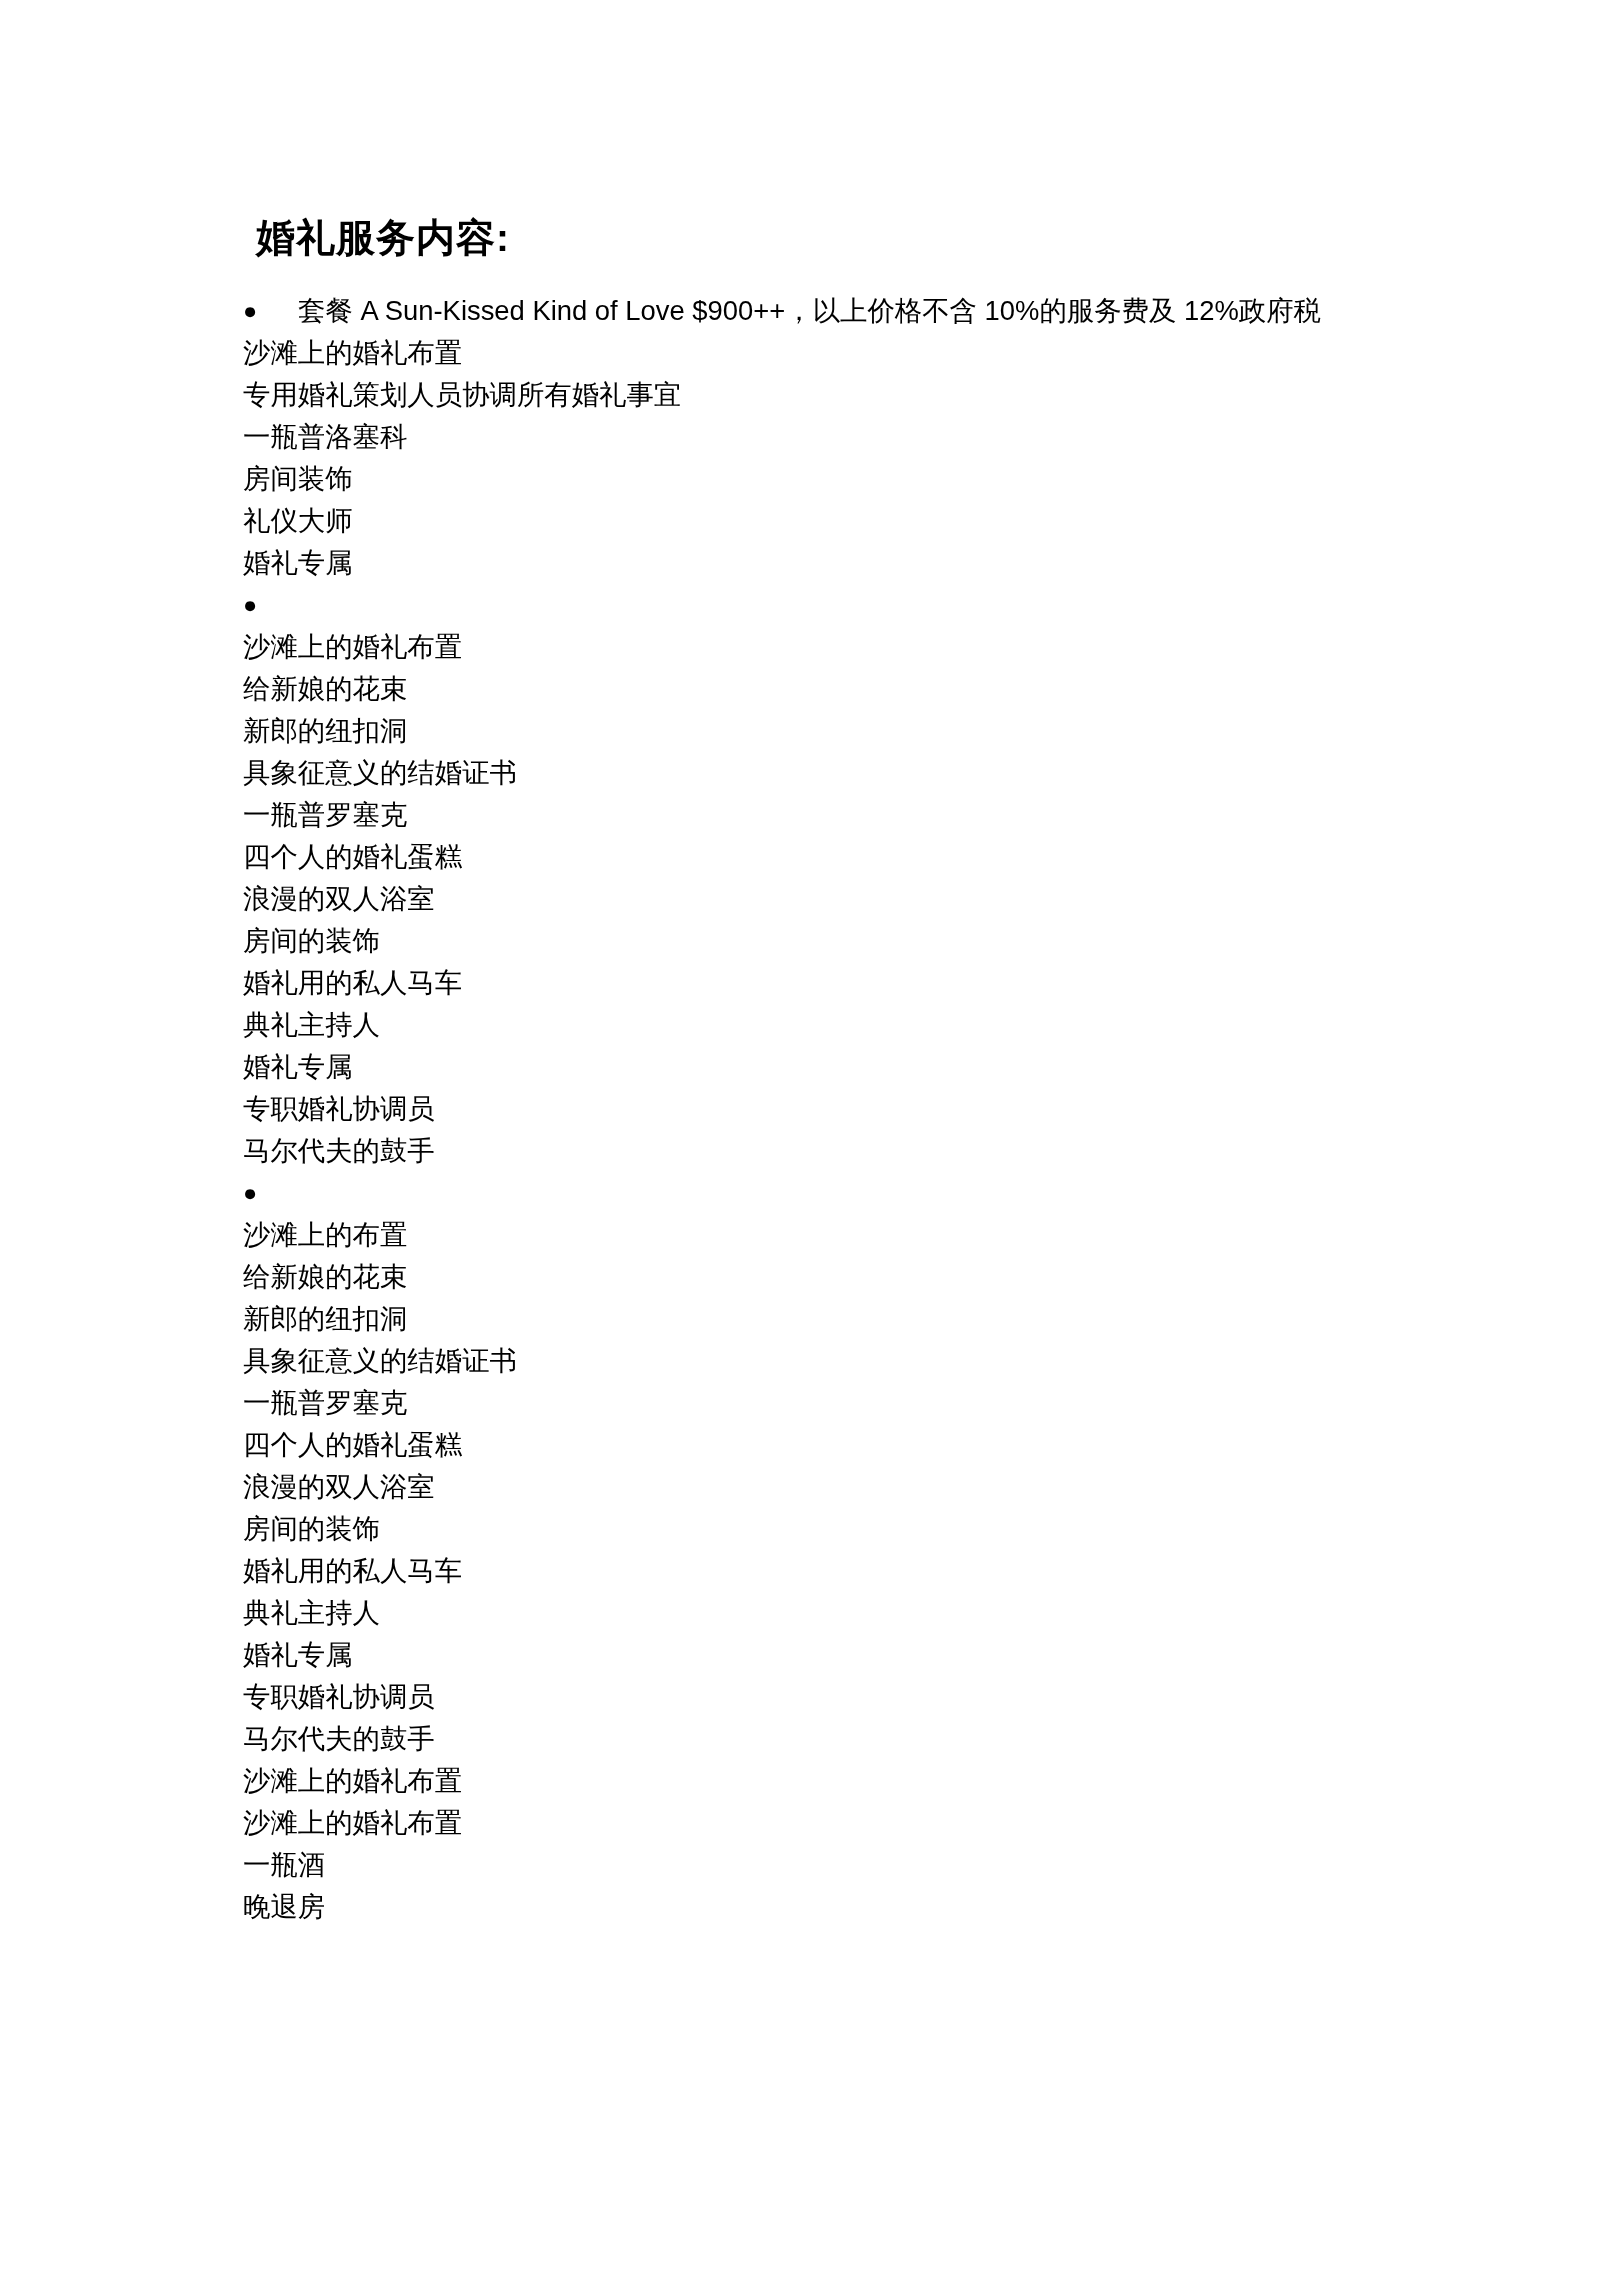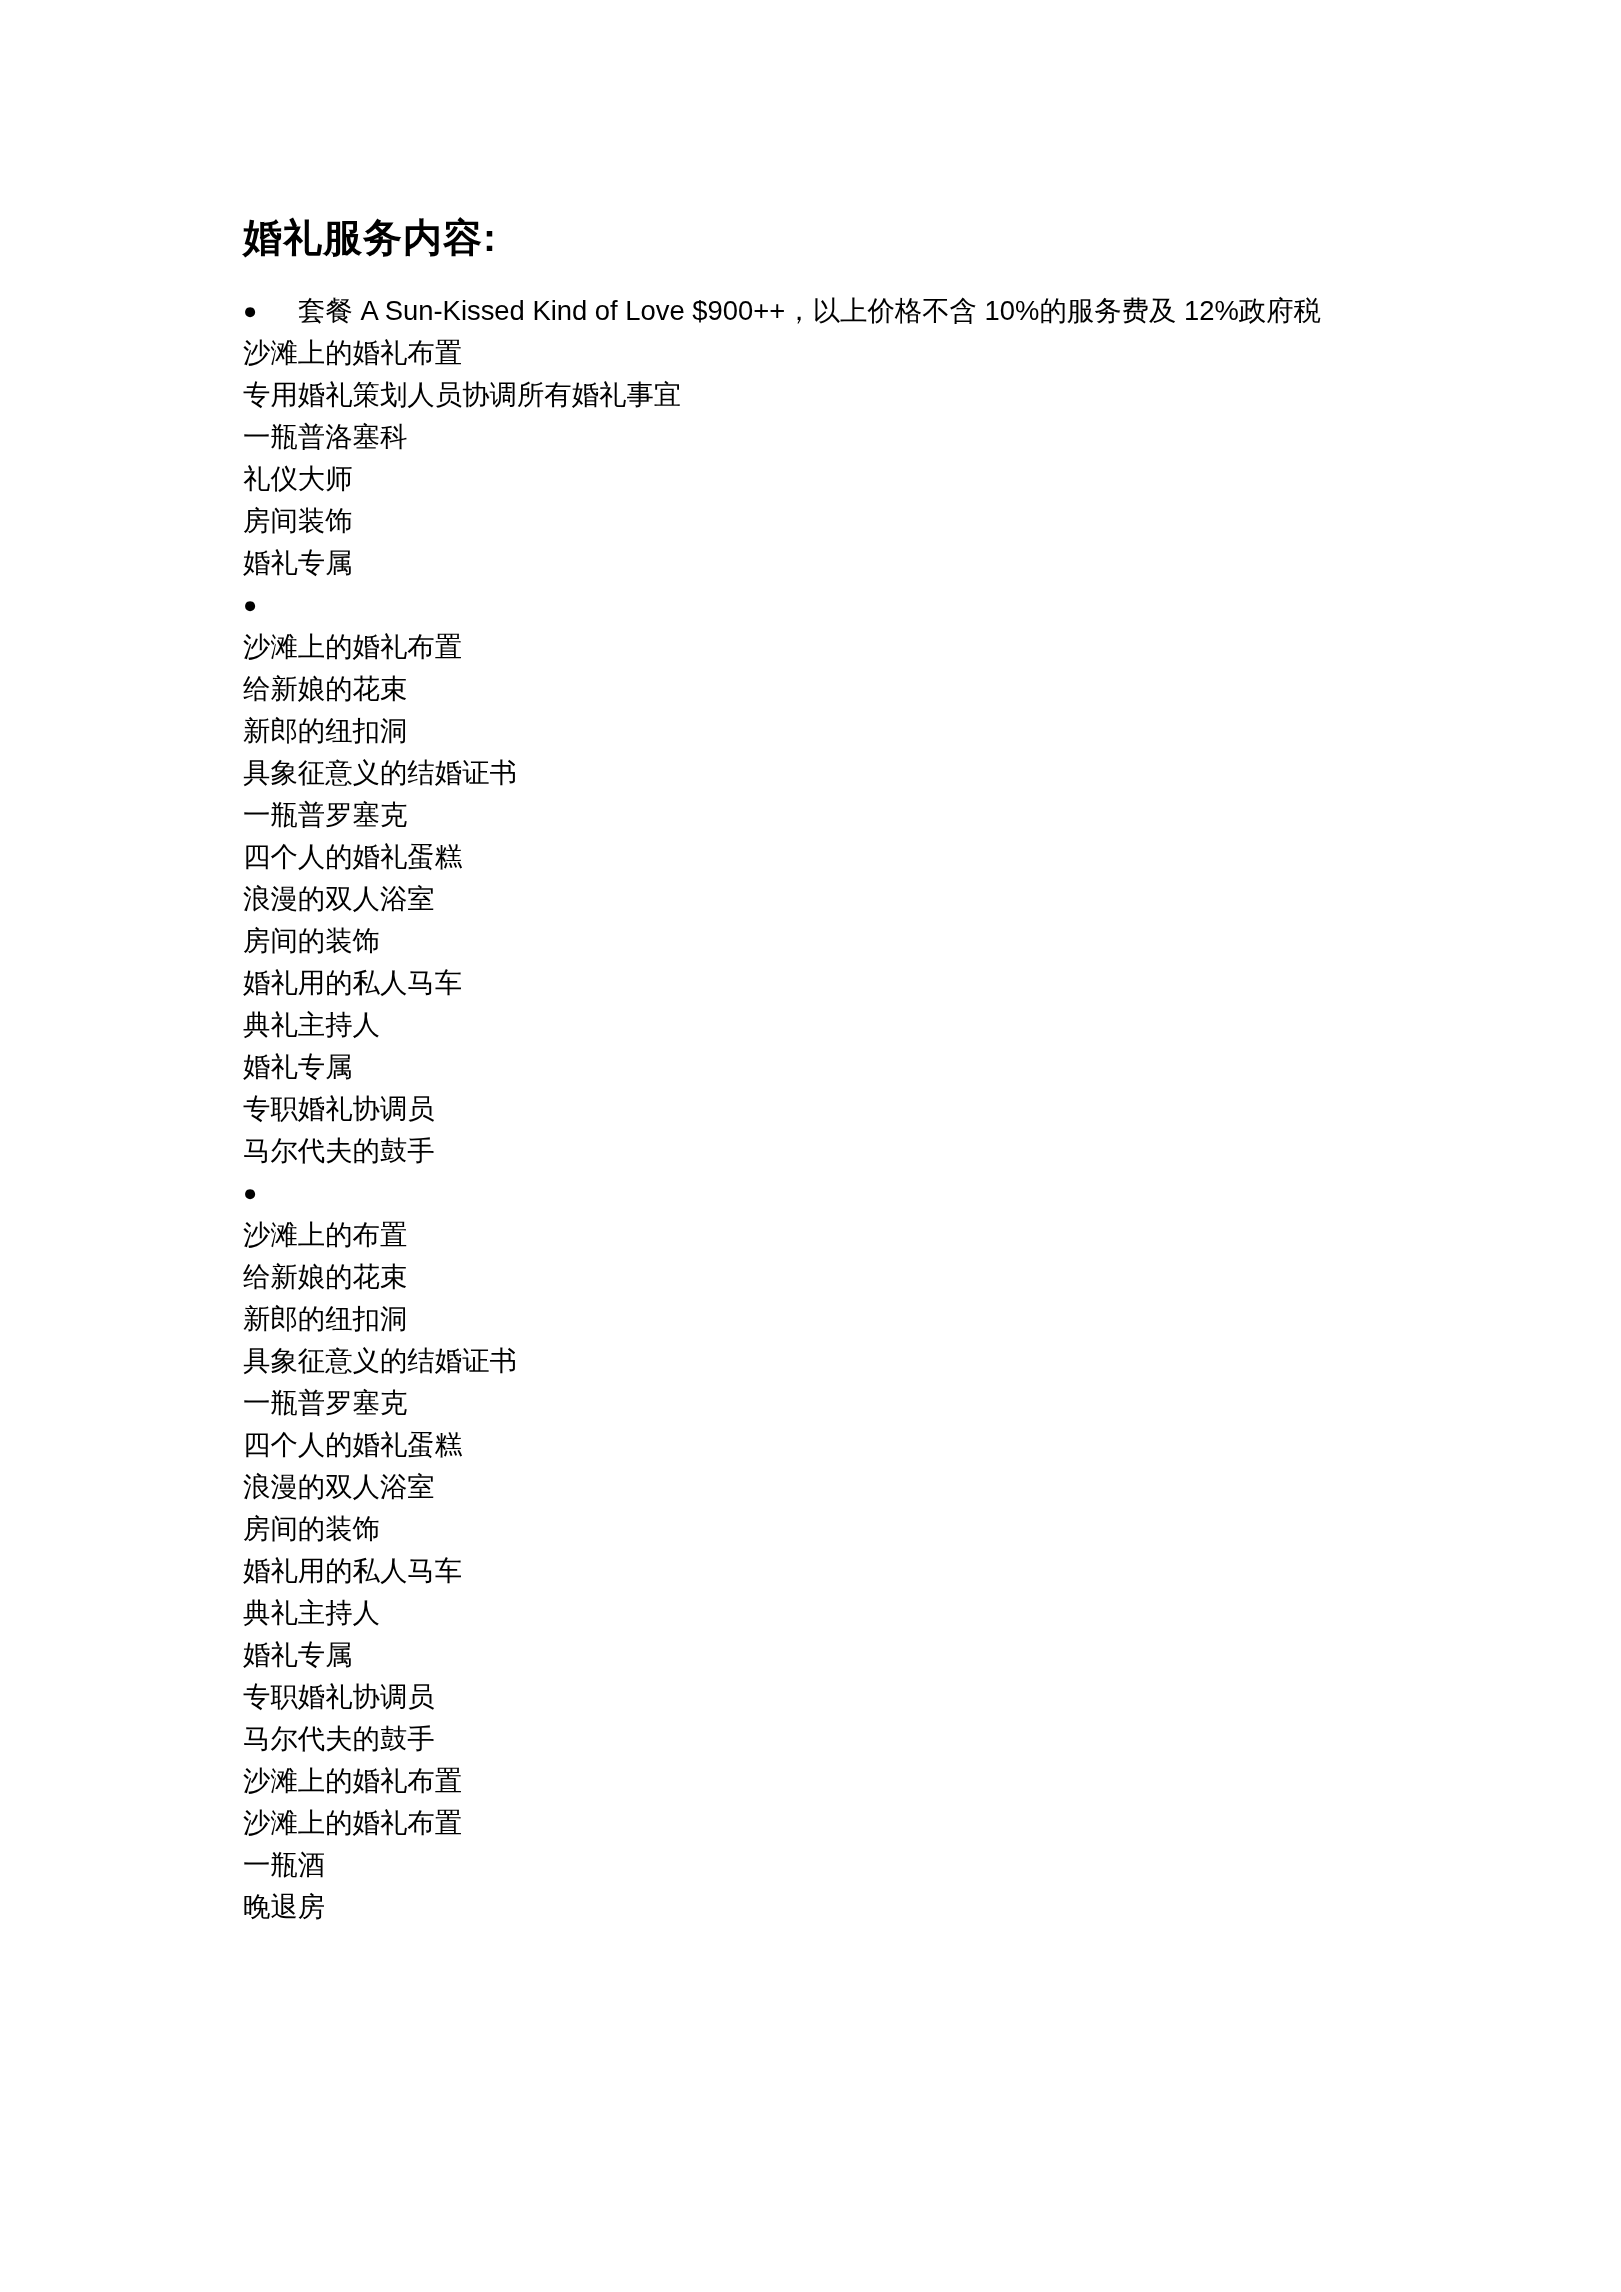--- a/index.html
+++ b/index.html
@@ -15,21 +15,21 @@
     font-family: "Liberation Sans", "DejaVu Sans", sans-serif;
     color: #000000;
   }
   .doc {
     padding: 214px 176px 0 243px;
   }
   .title {
     font-size: 39px;
     line-height: 47px;
     font-weight: 700;
-    margin: 0 0 29px 0;
+    margin: 0 0 29px 13px;
     letter-spacing: 1px;
   }
   .line {
     font-size: 27.4px;
     line-height: 42px;
     white-space: nowrap;
     font-weight: 400;
   }
   .bullet-line {
     display: flex;
@@ -50,22 +50,22 @@
 
   <h1 class="title">婚礼服务内容:</h1>
 
   <div class="line bullet-line">
     <span class="bullet">●</span>
     <span>套餐 A Sun-Kissed Kind of Love $900++，以上价格不含 10%的服务费及 12%政府税</span>
   </div>
   <div class="line">沙滩上的婚礼布置</div>
   <div class="line">专用婚礼策划人员协调所有婚礼事宜</div>
   <div class="line">一瓶普洛塞科</div>
+  <div class="line">房间装饰</div>
   <div class="line">礼仪大师</div>
-  <div class="line">房间装饰</div>
   <div class="line">婚礼专属</div>
 
   <div class="line bullet-line">
     <span class="bullet">●</span>
   </div>
   <div class="line">沙滩上的婚礼布置</div>
   <div class="line">给新娘的花束</div>
   <div class="line">新郎的纽扣洞</div>
   <div class="line">具象征意义的结婚证书</div>
   <div class="line">一瓶普罗塞克</div>

